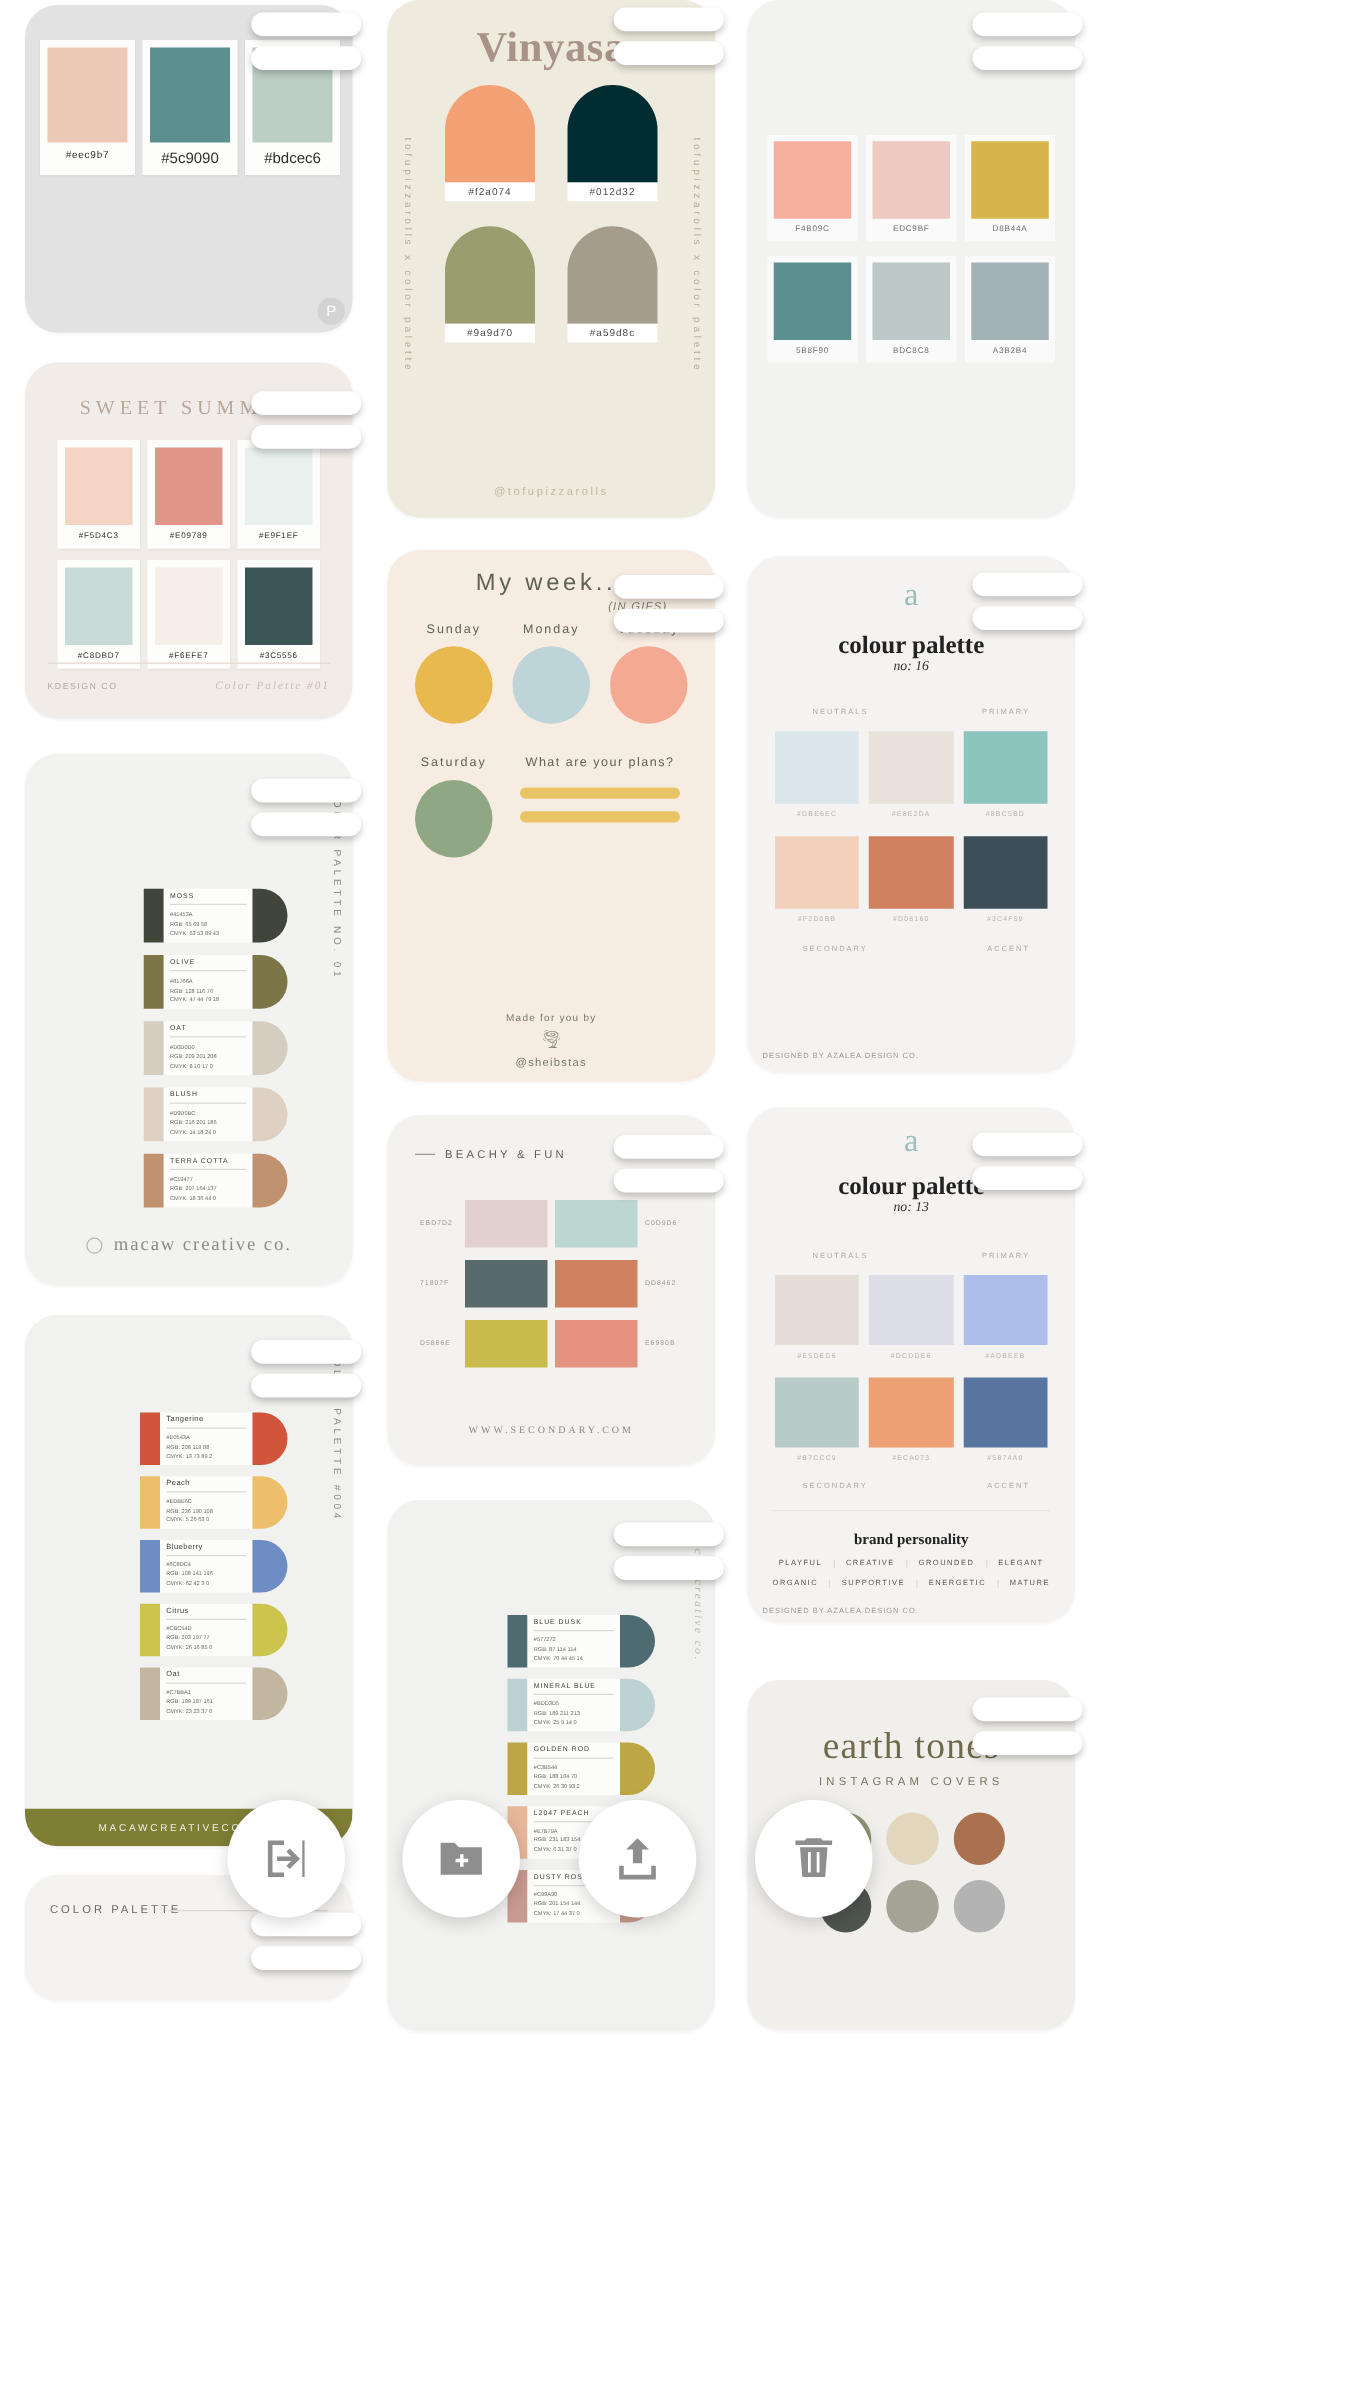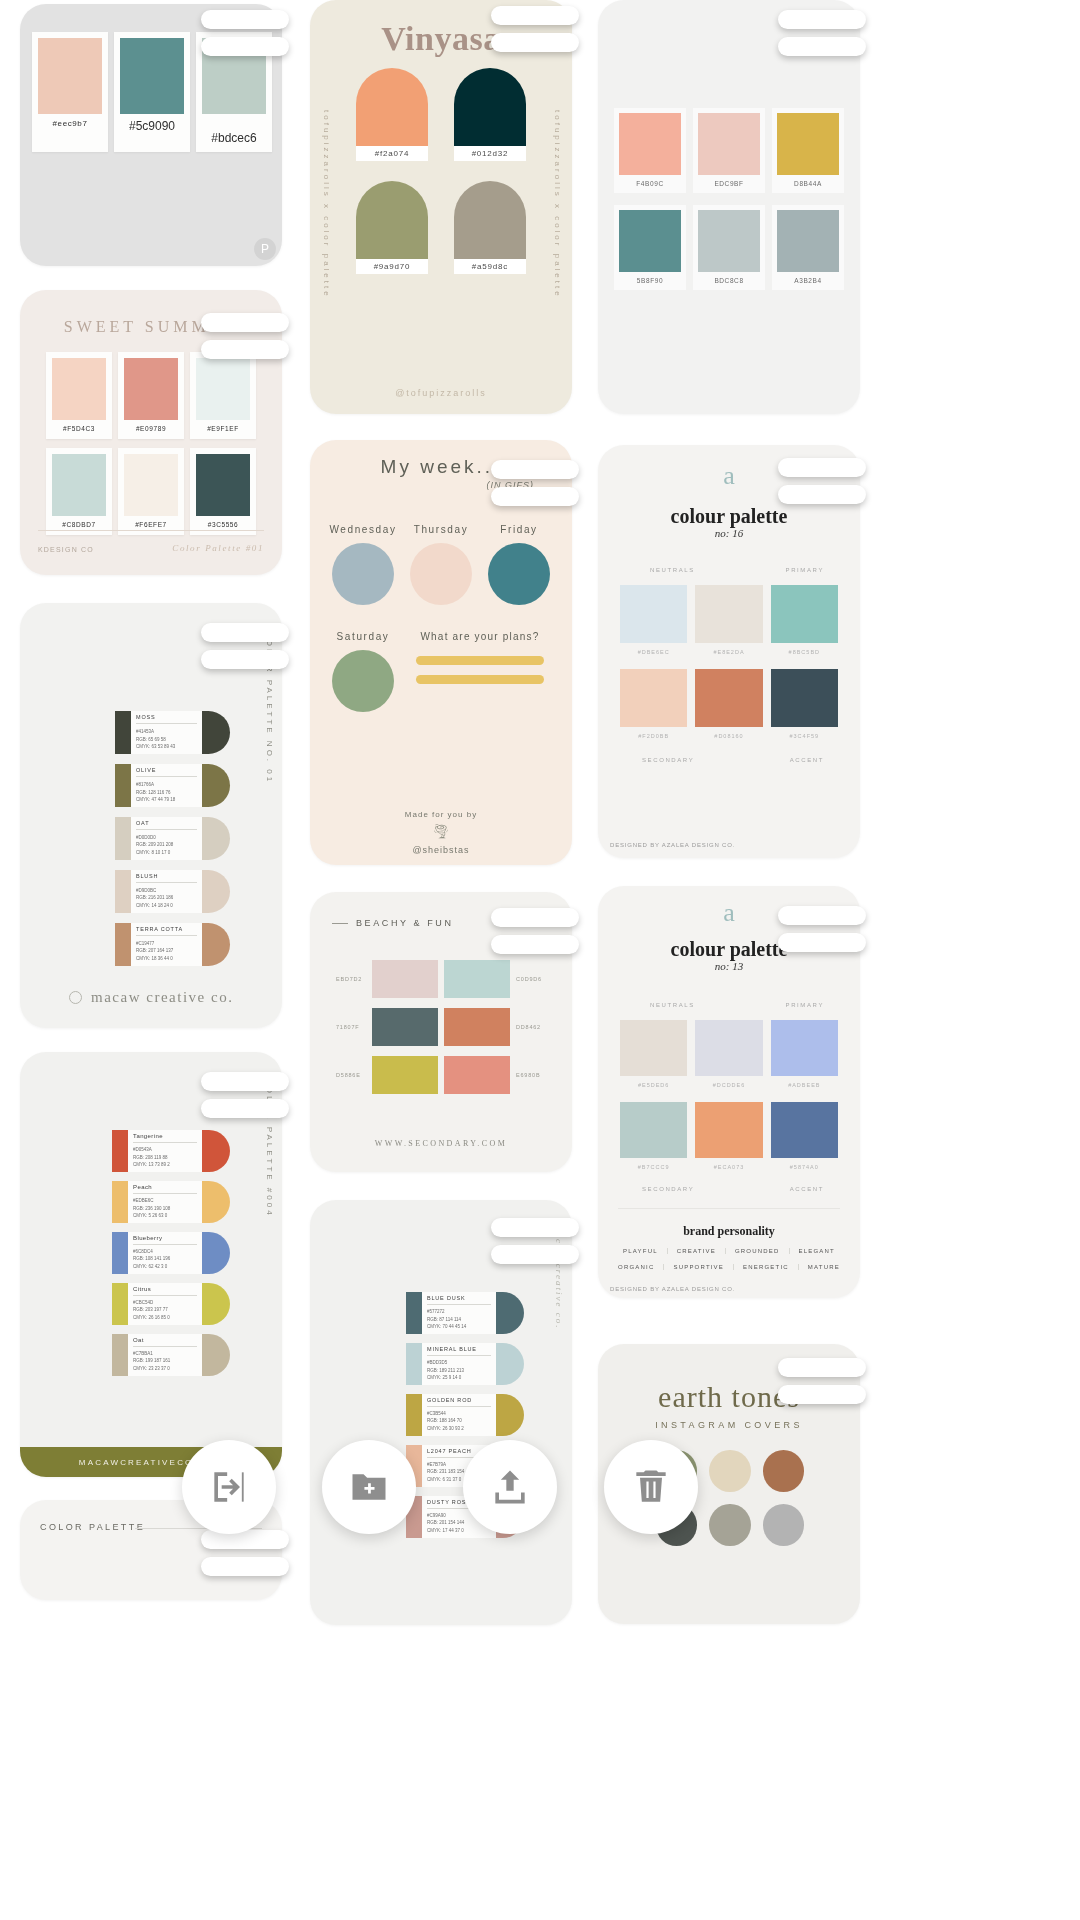--- a/index.html
+++ b/index.html
@@ -85,21 +85,21 @@
         <div class="polaroid" style="width:76px;">
           <span class="chip" style="height:76px;background:#eec9b7;"></span>
           <span class="cap">#eec9b7</span>
         </div>
         <div class="polaroid" style="width:76px;">
           <span class="chip" style="height:76px;background:#5c9090;"></span>
           <span class="cap" style="font-size:12px;letter-spacing:0;">#5c9090</span>
         </div>
         <div class="polaroid" style="width:76px;">
           <span class="chip" style="height:76px;background:#bdcec6;"></span>
-          <span class="cap" style="font-size:12px;letter-spacing:0;margin-top:12px;">#bdcec6</span>
+          <span class="cap" style="font-size:12px;letter-spacing:0;">#bdcec6</span>
         </div>
       </div>
     </div>
     <div style="position:absolute;right:6px;bottom:6px;width:22px;height:22px;border-radius:50%;background:#d3d3d3;display:flex;align-items:center;justify-content:center;color:#fff;font-size:12px;">P</div>
   </div>
   <div class="handle" style="left:201px;top:10px;">
       <b></b>
       <b></b>
     </div>
 
@@ -215,32 +215,32 @@
   <div class="handle" style="left:201px;top:313px;">
       <b></b>
       <b></b>
     </div>
 
   <div class="card" style="left:310px;top:440px;width:262px;height:425px;background:#f7ece2;">
     <div class="t-center" style="position:absolute;top:16px;left:0;width:100%;font-size:19px;letter-spacing:3px;color:#5f6057;">My week...</div>
     <div style="position:absolute;top:40px;right:38px;font-size:9px;font-style:italic;letter-spacing:1px;color:#77786e;">(IN GIFS)</div>
 
     <div style="position:absolute;left:14px;top:58px;width:234px;">
-      <div style="display:flex;margin-top:26px;">
+      <div style="display:flex;">
         <div style="flex:1;text-align:center;">
-          <div style="font-size:10px;letter-spacing:1.6px;color:#5f6057;">Wednesday</div>
-          <div class="circ" style="width:62px;height:62px;background:#a5b8c1;margin:8px auto 0;"></div>
+          <div style="font-size:10px;letter-spacing:1.6px;color:#5f6057;">Sunday</div>
+          <div class="circ" style="width:62px;height:62px;background:#e8b94e;margin:8px auto 0;"></div>
         </div>
         <div style="flex:1;text-align:center;">
-          <div style="font-size:10px;letter-spacing:1.6px;color:#5f6057;">Thursday</div>
-          <div class="circ" style="width:62px;height:62px;background:#f2d9cb;margin:8px auto 0;"></div>
+          <div style="font-size:10px;letter-spacing:1.6px;color:#5f6057;">Monday</div>
+          <div class="circ" style="width:62px;height:62px;background:#bdd4d8;margin:8px auto 0;"></div>
         </div>
         <div style="flex:1;text-align:center;">
-          <div style="font-size:10px;letter-spacing:1.6px;color:#5f6057;">Friday</div>
-          <div class="circ" style="width:62px;height:62px;background:#41818b;margin:8px auto 0;"></div>
+          <div style="font-size:10px;letter-spacing:1.6px;color:#5f6057;">Tuesday</div>
+          <div class="circ" style="width:62px;height:62px;background:#f4a993;margin:8px auto 0;"></div>
         </div>
       </div>
       <div style="display:flex;margin-top:26px;align-items:flex-start;">
         <div style="flex:1;text-align:center;">
           <div style="font-size:10px;letter-spacing:1.6px;color:#5f6057;">Saturday</div>
           <div class="circ" style="width:62px;height:62px;background:#8fa883;margin:8px auto 0;"></div>
         </div>
         <div style="flex:2;text-align:center;">
           <div style="font-size:10px;letter-spacing:1.2px;color:#5f6057;">What are your plans?</div>
           <div style="height:9px;background:#e8c465;border-radius:5px;margin:14px 14px 0;"></div>

